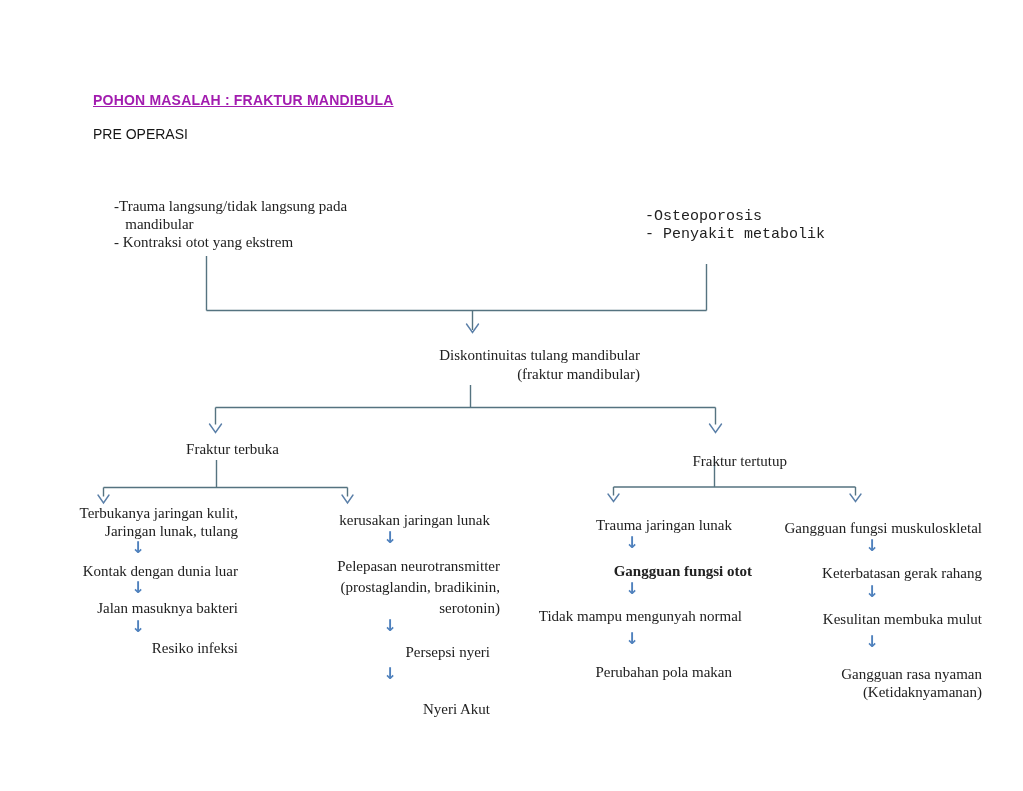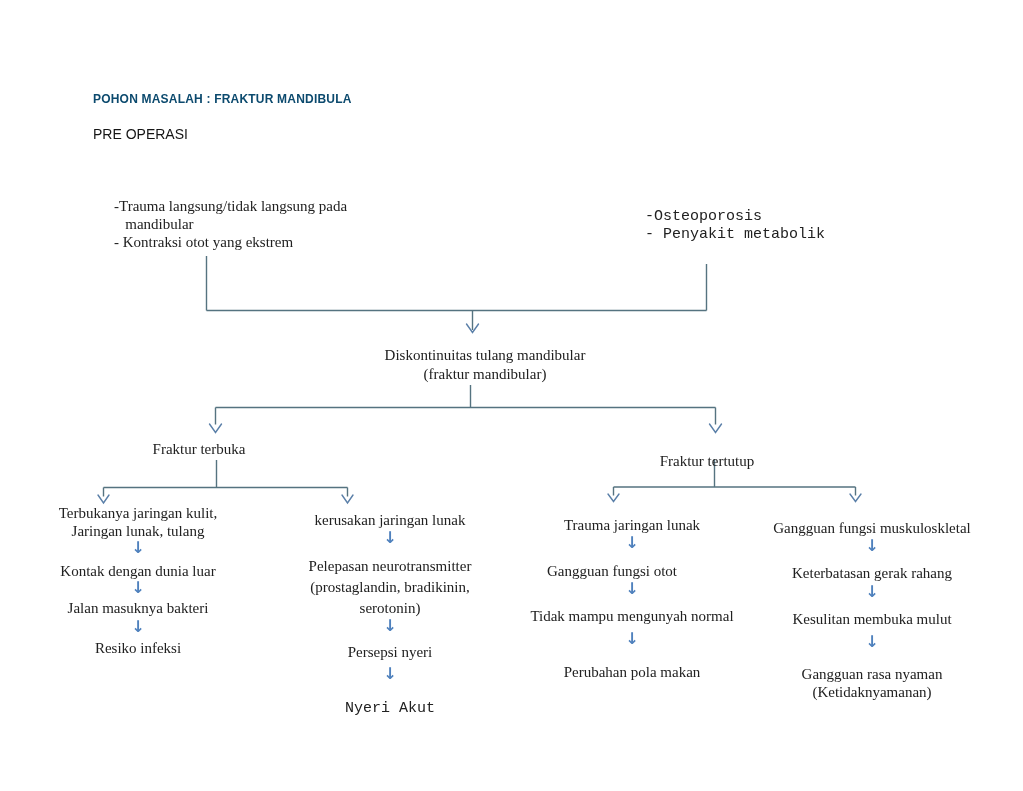--- a/index.html
+++ b/index.html
@@ -2,30 +2,30 @@
 <html><head>
 <meta charset="utf-8">
 <style>
   html,body{margin:0;padding:0;}
   body{
     width:1023px;height:791px;position:relative;background:#ffffff;
     font-family:"Liberation Serif", serif;color:#1f1f1f;overflow:hidden;
   }
   .abs{position:absolute;}
   .title{
-    font-family:"Liberation Sans", sans-serif;font-weight:bold;font-size:12px;
-    color:#0c4a6e;letter-spacing:0.2px;white-space:nowrap;
+    font-family:"Liberation Sans", sans-serif;font-weight:bold;font-size:14px;
+    text-decoration:underline;color:#a21caf;letter-spacing:0.2px;white-space:nowrap;
   }
   .subtitle{
     font-family:"Liberation Sans", sans-serif;font-size:14px;color:#151515;white-space:nowrap;
   }
   .node{
     font-size:15px;line-height:18px;white-space:pre-wrap;color:#212121;
   }
-  .center{text-align:center;}
+  .center{text-align:right;}
   .wide-lh{line-height:21px;}
   .darrow{
     font-family:"DejaVu Sans", sans-serif;font-weight:bold;font-size:16px;line-height:16px;
     color:#4f81bd;width:20px;text-align:center;display:block;
   }
   svg.connectors{position:absolute;left:0;top:0;pointer-events:none;}
 </style>
 </head>
 <body>
 
@@ -78,25 +78,25 @@
 <div class="abs node center" style="left:38px;top:639px;width:200px;">Resiko infeksi</div>
 
 <div class="abs node center" style="left:290px;top:511px;width:200px;">kerusakan jaringan lunak</div>
 <span class="abs darrow" style="left:380px;top:530px;">↓</span>
 <div class="abs node center wide-lh" style="left:280px;top:556px;width:220px;">Pelepasan neurotransmitter
 (prostaglandin, bradikinin,
 serotonin)</div>
 <span class="abs darrow" style="left:380px;top:618px;">↓</span>
 <div class="abs node center" style="left:290px;top:643px;width:200px;">Persepsi nyeri</div>
 <span class="abs darrow" style="left:380px;top:666px;">↓</span>
-<div class="abs node center" style="left:290px;top:700px;width:200px;font-family:Liberation Mono, monospace;">Nyeri Akut</div>
+<div class="abs node center" style="left:290px;top:700px;width:200px;">Nyeri Akut</div>
 
 <div class="abs node center" style="left:532px;top:516px;width:200px;">Trauma jaringan lunak</div>
 <span class="abs darrow" style="left:622px;top:535px;">↓</span>
-<div class="abs node center" style="left:512px;top:562px;width:200px;">Gangguan fungsi otot</div>
+<div class="abs node center" style="left:552px;top:562px;width:200px;font-weight:bold;">Gangguan fungsi otot</div>
 <span class="abs darrow" style="left:622px;top:581px;">↓</span>
 <div class="abs node center" style="left:522px;top:607px;width:220px;">Tidak mampu mengunyah normal</div>
 <span class="abs darrow" style="left:622px;top:631px;">↓</span>
 <div class="abs node center" style="left:532px;top:663px;width:200px;">Perubahan pola makan</div>
 
 <div class="abs node center" style="left:762px;top:519px;width:220px;">Gangguan fungsi muskuloskletal</div>
 <span class="abs darrow" style="left:862px;top:538px;">↓</span>
 <div class="abs node center" style="left:762px;top:564px;width:220px;">Keterbatasan gerak rahang</div>
 <span class="abs darrow" style="left:862px;top:584px;">↓</span>
 <div class="abs node center" style="left:762px;top:610px;width:220px;">Kesulitan membuka mulut</div>

